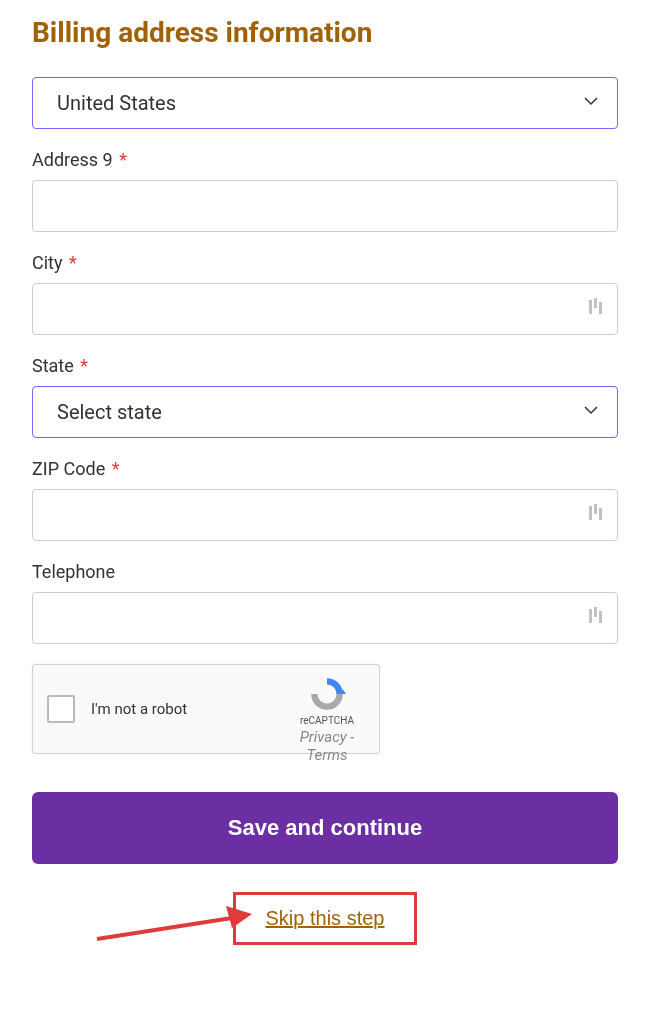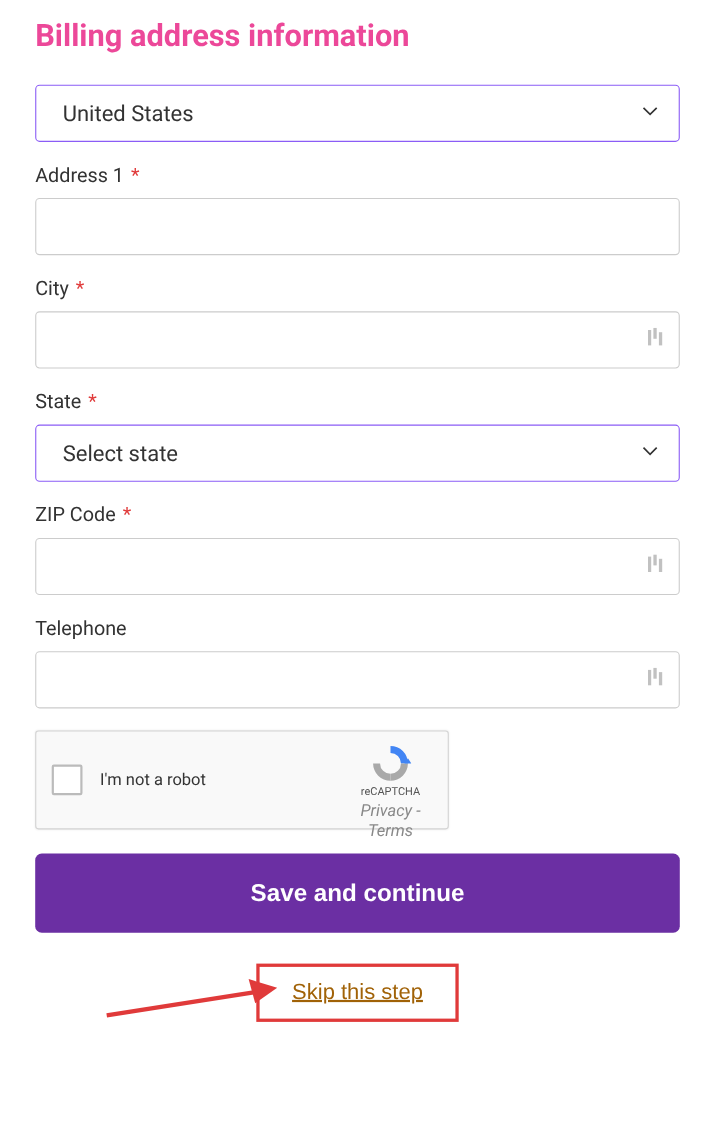--- a/index.html
+++ b/index.html
@@ -6,21 +6,21 @@
     body {
       font-family: -apple-system, BlinkMacSystemFont, "Segoe UI", Roboto, Helvetica, Arial, sans-serif;
       width: 650px;
       background: #fff;
       padding: 16px 32px 40px 32px;
       color: #333;
     }
     .page-title {
       font-size: 28px;
       font-weight: 700;
-      color: #ec4899;
+      color: #a16207;
       margin-bottom: 28px;
     }
     .field-group { margin-bottom: 20px; }
     .field-label {
       display: block;
       font-size: 18px;
       color: #333;
       margin-bottom: 10px;
     }
     .required { color: #e03a3a; margin-left: 2px; }
@@ -63,31 +63,31 @@
       background: transparent;
     }
     .autofill-icon {
       position: absolute;
       right: 14px;
       top: 50%;
       transform: translateY(-50%);
       opacity: 0.6;
     }
     .recaptcha-box {
-      width: 376px;
+      width: 348px;
       height: 90px;
       border: 1px solid #d3d3d3;
       border-radius: 3px;
       background: #f9f9f9;
       display: flex;
       align-items: center;
       padding: 0 14px;
       position: relative;
       box-shadow: 0 0 2px rgba(0,0,0,0.08);
-      margin-bottom: 22px;
+      margin-bottom: 38px;
     }
     .recaptcha-checkbox {
       width: 28px;
       height: 28px;
       border: 2px solid #bbb;
       border-radius: 2px;
       background: #fff;
       margin-right: 16px;
     }
     .recaptcha-label {
@@ -167,21 +167,21 @@
       <svg width="16" height="16" viewBox="0 0 16 16">
           <path d="M2 5 L8 11 L14 5" fill="none" stroke="#333" stroke-width="1.5"></path>
         </svg>
     </span>
   </div>
 </div>
 
 
 <div class="field-group">
   <label class="field-label">
-    <span>Address 1</span>
+    <span>Address 9</span>
     <span class="required">*</span>
   </label>
   <div class="text-input-wrapper">
     <input class="text-input" value="" style="">
   </div>
 </div>
 
 
 <div class="field-group">
   <label class="field-label">

